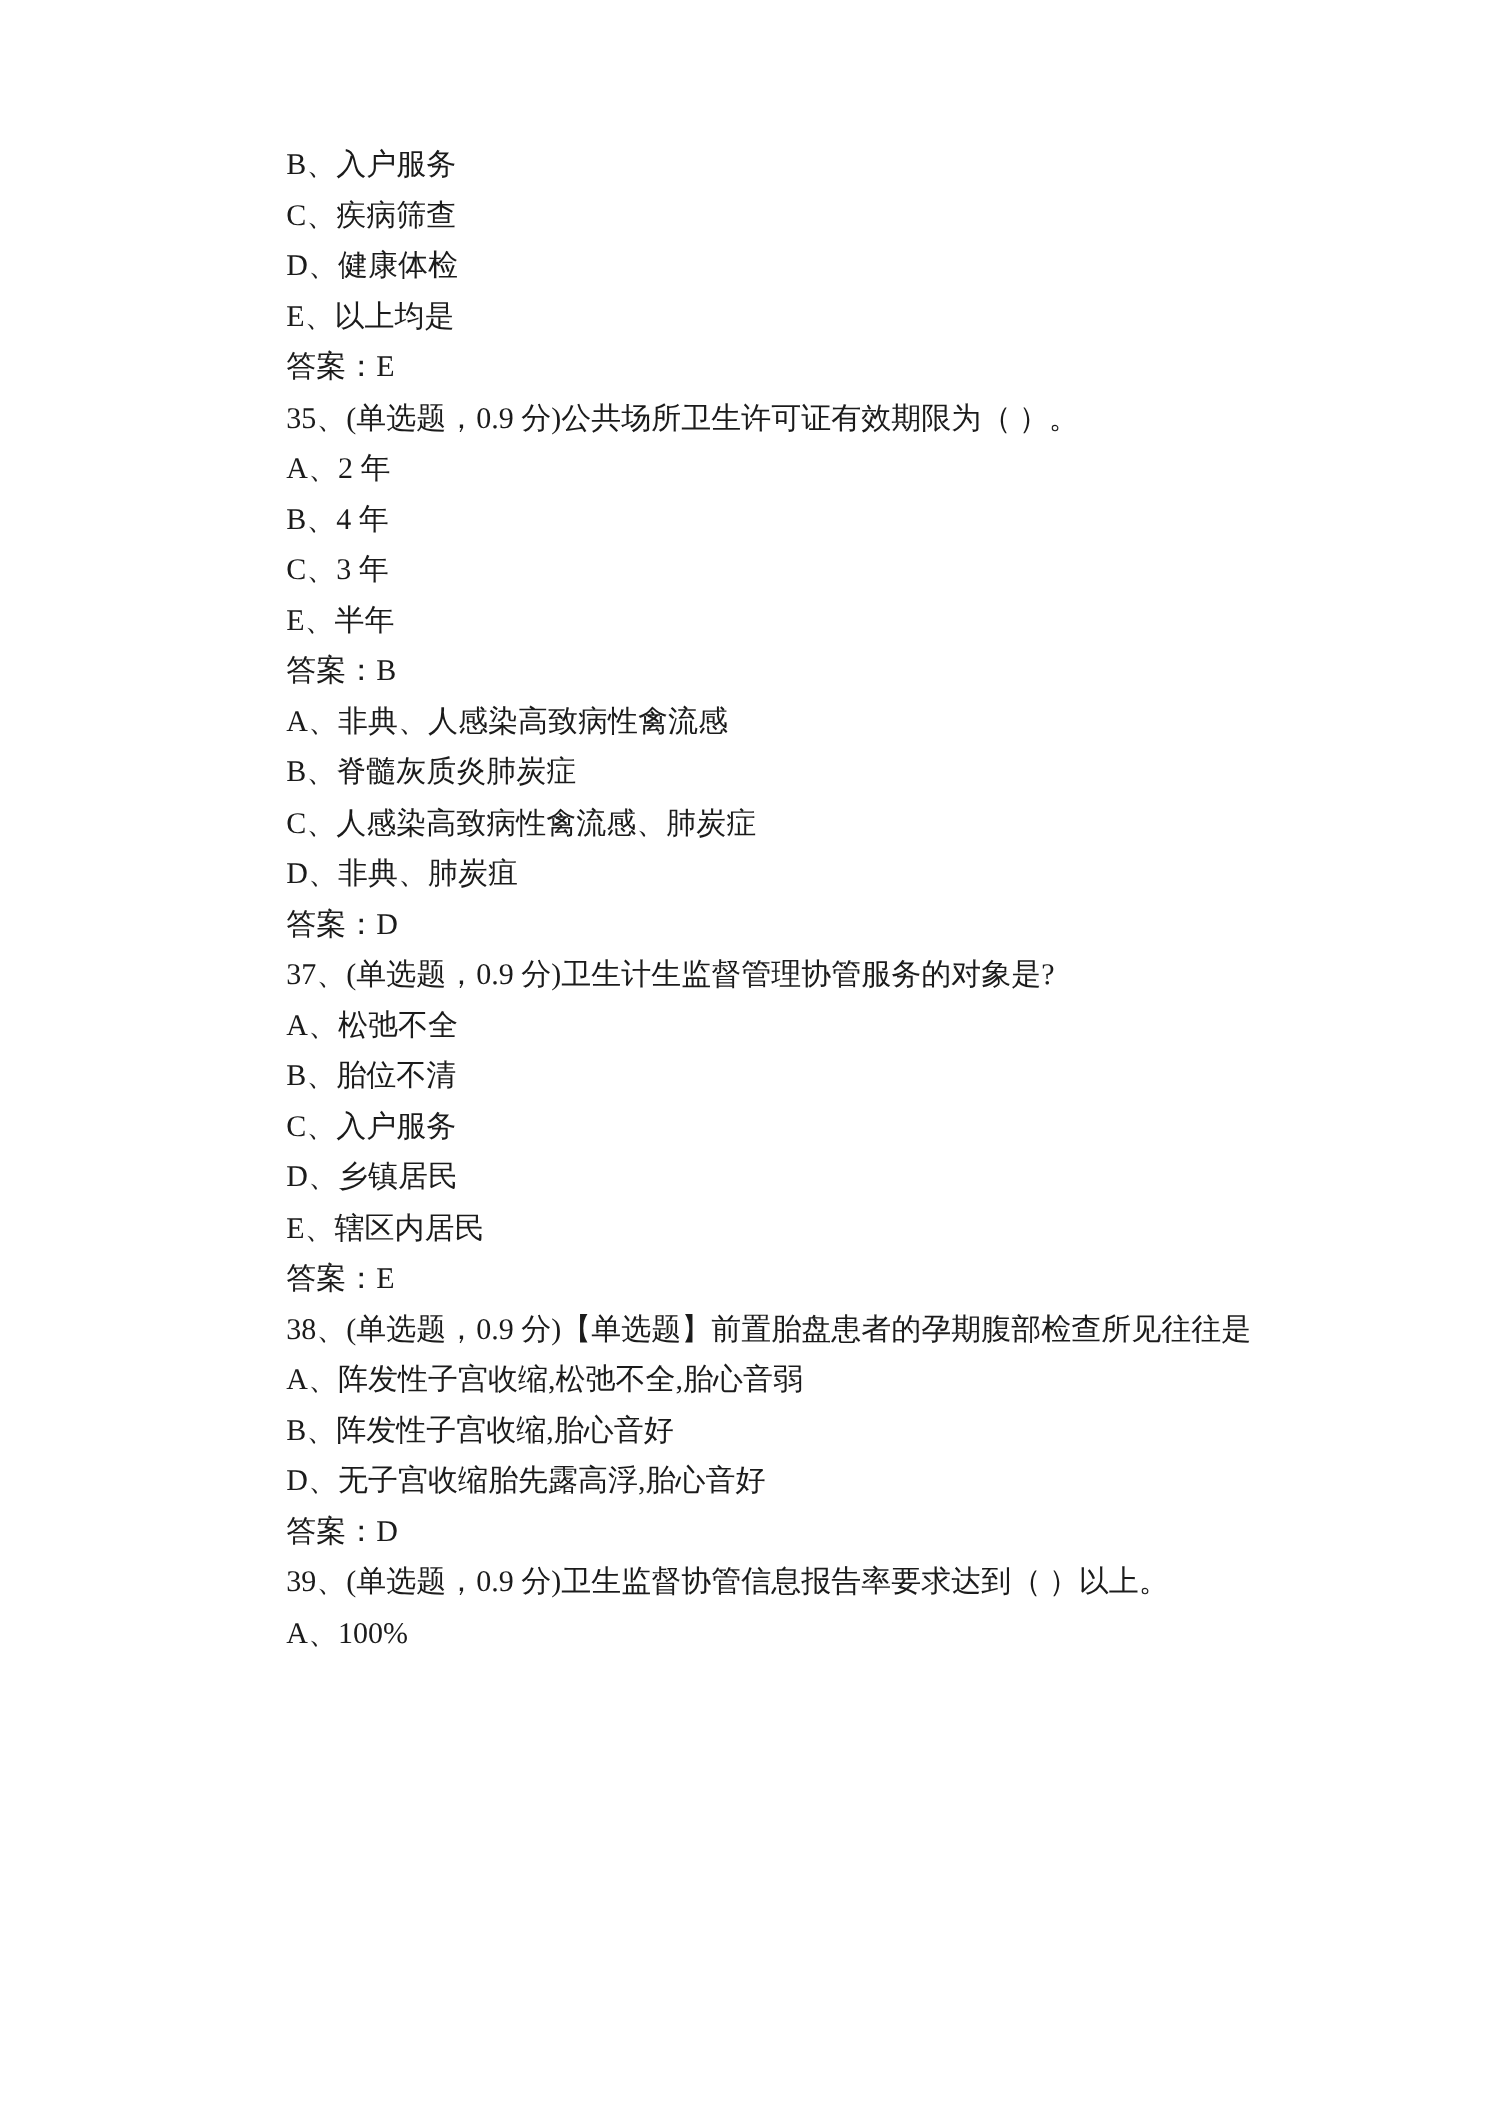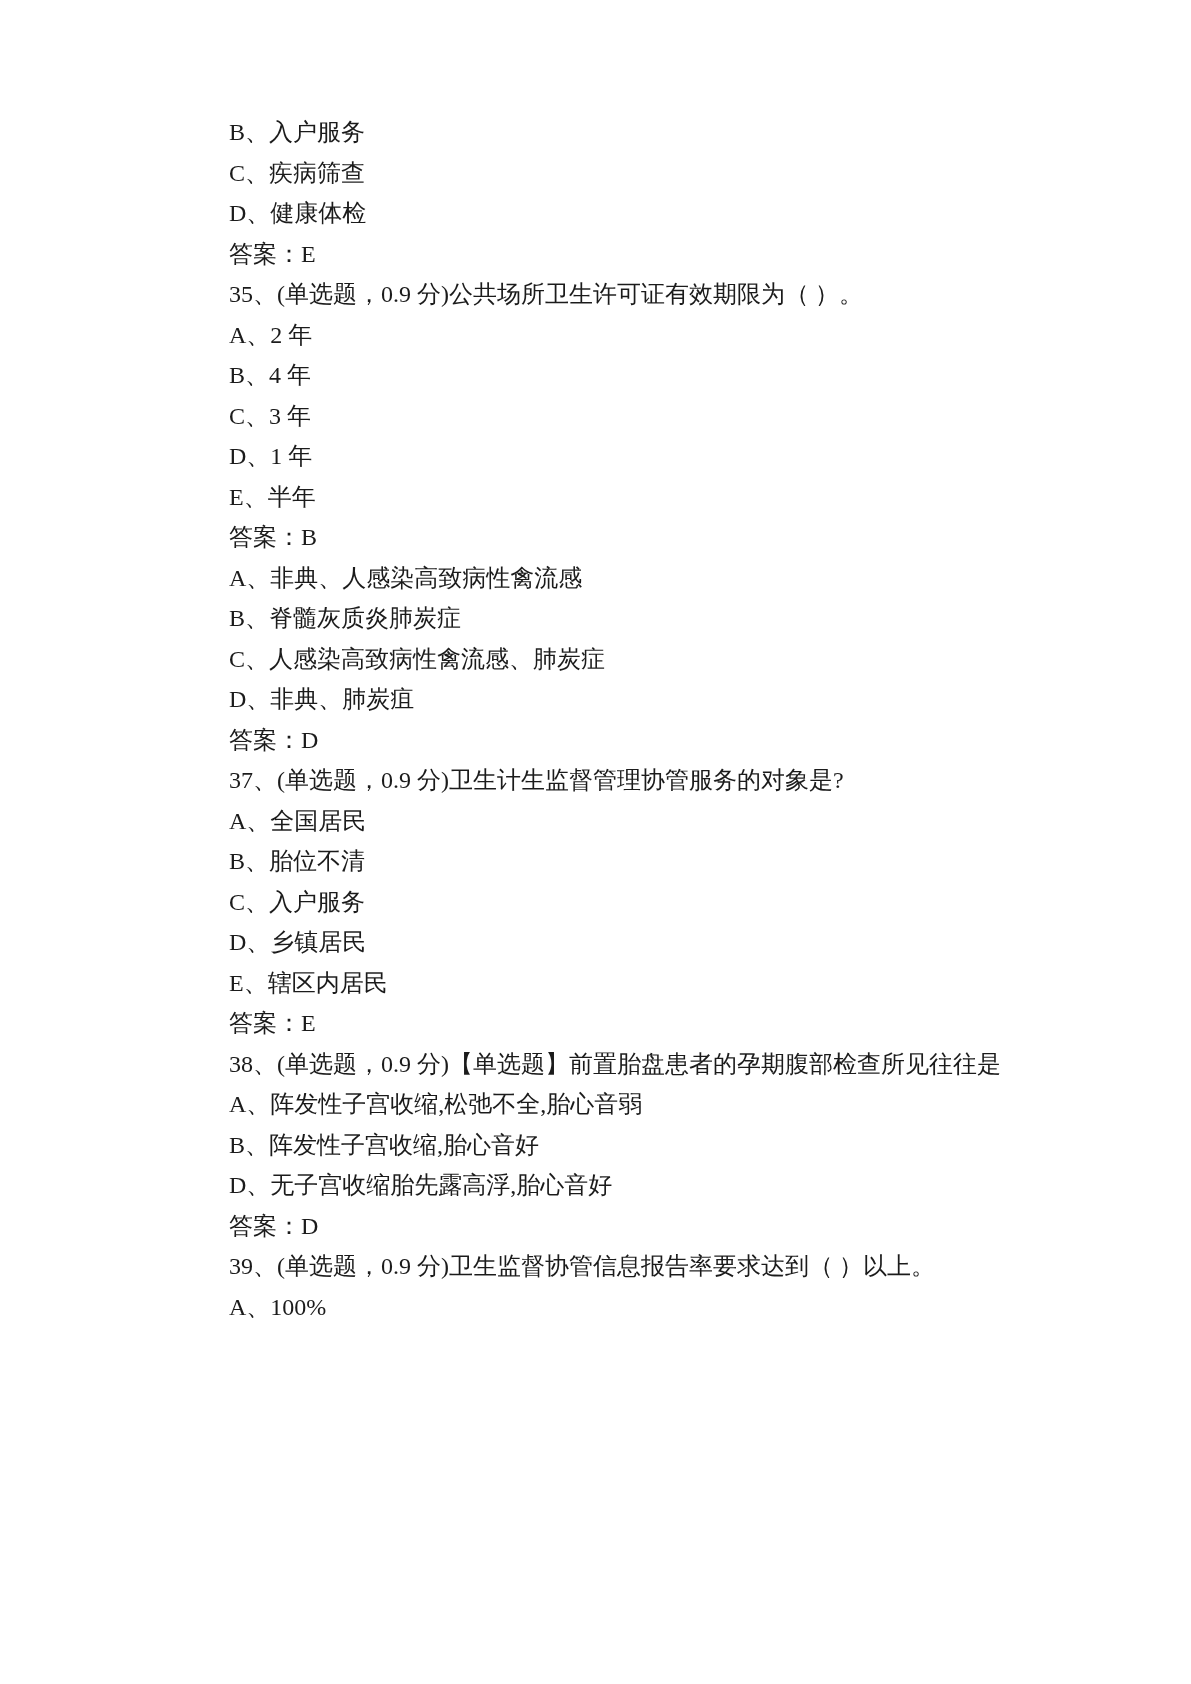--- a/index.html
+++ b/index.html
@@ -26,44 +26,44 @@
 </style>
 </head>
 <body>
 
 <div class="page">
 
   <section class="question-block">
     <p class="line"><span>B</span><span>、</span><span>入户服务</span></p>
     <p class="line"><span>C</span><span>、</span><span>疾病筛查</span></p>
     <p class="line"><span>D</span><span>、</span><span>健康体检</span></p>
+    <p class="line"><span>E</span><span>、</span><span>以上均是</span></p>
     <p class="line"><span>答案：</span><span>E</span></p>
   </section>
 
   <section class="question-block">
     <p class="line stem">35、(单选题，0.9 分)公共场所卫生许可证有效期限为（ ）。</p>
     <p class="line"><span>A</span><span>、</span><span>2 年</span></p>
     <p class="line"><span>B</span><span>、</span><span>4 年</span></p>
     <p class="line"><span>C</span><span>、</span><span>3 年</span></p>
-    <p class="line"><span>D</span><span>、</span><span>1 年</span></p>
     <p class="line"><span>E</span><span>、</span><span>半年</span></p>
     <p class="line"><span>答案：</span><span>B</span></p>
   </section>
 
   <section class="question-block">
     <p class="line"><span>A</span><span>、</span><span>非典、人感染高致病性禽流感</span></p>
     <p class="line"><span>B</span><span>、</span><span>脊髓灰质炎肺炭症</span></p>
     <p class="line"><span>C</span><span>、</span><span>人感染高致病性禽流感、肺炭症</span></p>
     <p class="line"><span>D</span><span>、</span><span>非典、肺炭疽</span></p>
     <p class="line"><span>答案：</span><span>D</span></p>
   </section>
 
   <section class="question-block">
     <p class="line stem">37、(单选题，0.9 分)卫生计生监督管理协管服务的对象是?</p>
-    <p class="line"><span>A</span><span>、</span><span>全国居民</span></p>
+    <p class="line"><span>A</span><span>、</span><span>松弛不全</span></p>
     <p class="line"><span>B</span><span>、</span><span>胎位不清</span></p>
     <p class="line"><span>C</span><span>、</span><span>入户服务</span></p>
     <p class="line"><span>D</span><span>、</span><span>乡镇居民</span></p>
     <p class="line"><span>E</span><span>、</span><span>辖区内居民</span></p>
     <p class="line"><span>答案：</span><span>E</span></p>
   </section>
 
   <section class="question-block">
     <p class="line stem">38、(单选题，0.9 分)【单选题】前置胎盘患者的孕期腹部检查所见往往是</p>
     <p class="line"><span>A</span><span>、</span><span>阵发性子宫收缩,松弛不全,胎心音弱</span></p>

